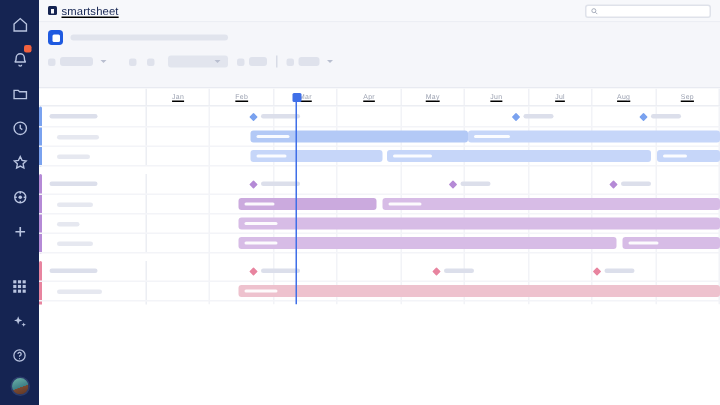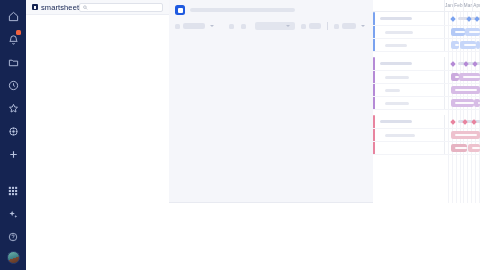--- a/index.html
+++ b/index.html
@@ -29,21 +29,21 @@
     width:5px;height:5px;border-radius:1.5px;background:#f2623f;
   }
   .side-spacer{flex:1 1 auto;}
   .avatar{
     width:13px;height:13px;border-radius:50%;
     background:linear-gradient(160deg,#6fb4a8 0%,#3d7f86 55%,#7a4a32 56%,#5c3524 100%);
     margin-bottom:6px;border:1px solid #2b3b6b;box-sizing:border-box;
   }
 
   
-  .main{flex:1 1 auto;display:flex;flex-direction:row;height:203px;min-width:0;}
+  .main{flex:1 1 auto;display:flex;flex-direction:column;height:203px;min-width:0;text-decoration:underline;}
 
   
   .header{
     height:15px;flex:0 0 15px;background:#f7f8fb;
     border-bottom:1px solid #eceef4;
     display:flex;align-items:center;padding:0 6px;box-sizing:border-box;
   }
   .logo{display:flex;align-items:center;gap:3px;}
   .logo-mark{width:6px;height:6px;background:#152452;border-radius:1px;position:relative;}
   .logo-mark:after{content:"";position:absolute;left:1.5px;top:1.5px;width:2px;height:3px;background:#f7f8fb;}

